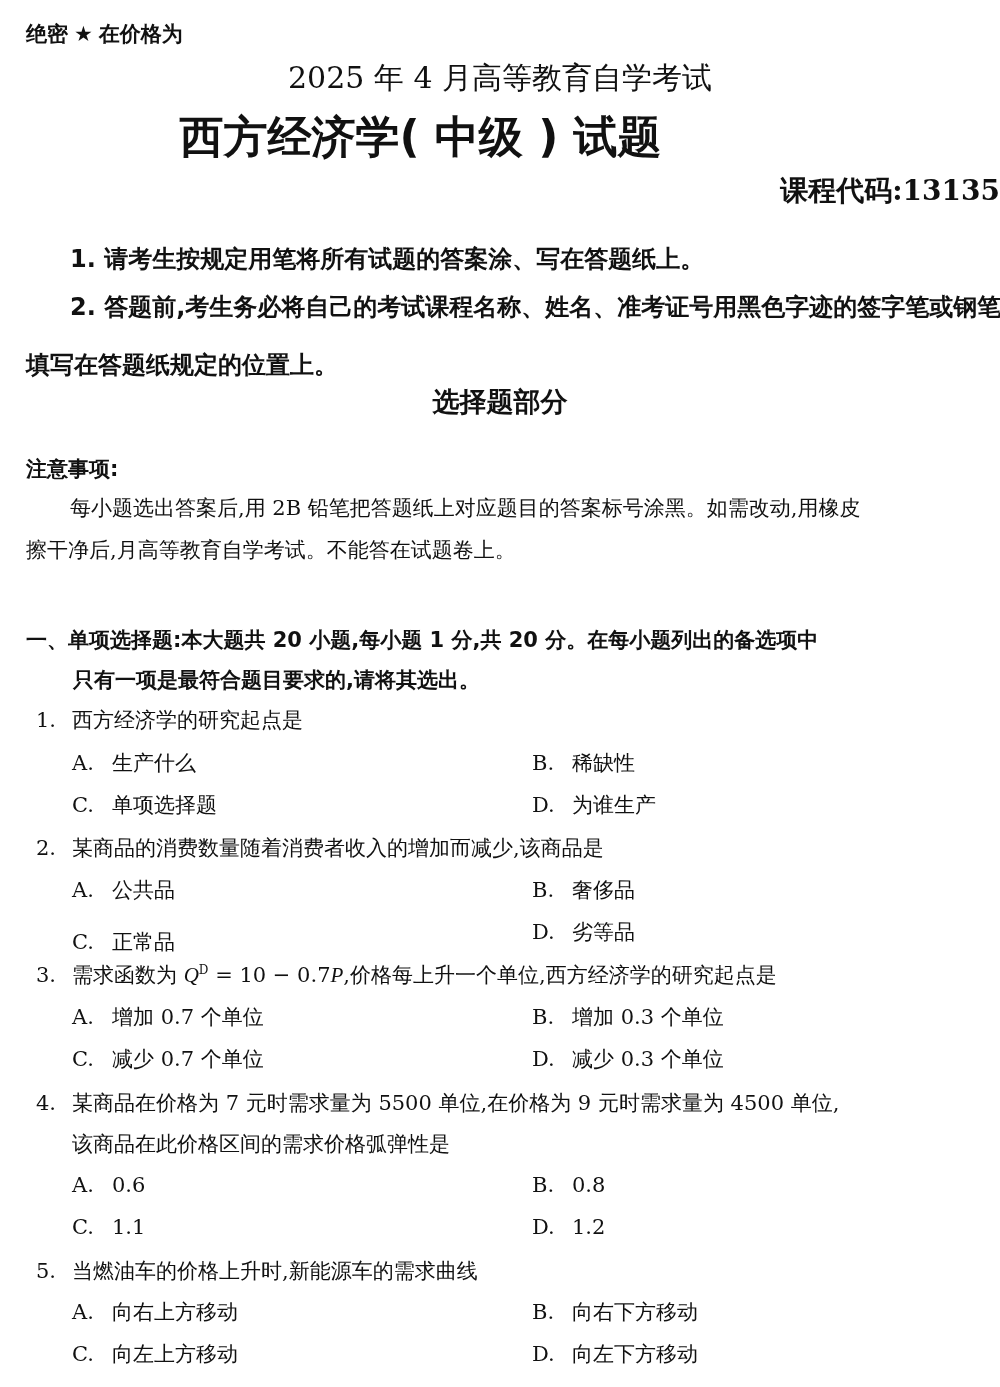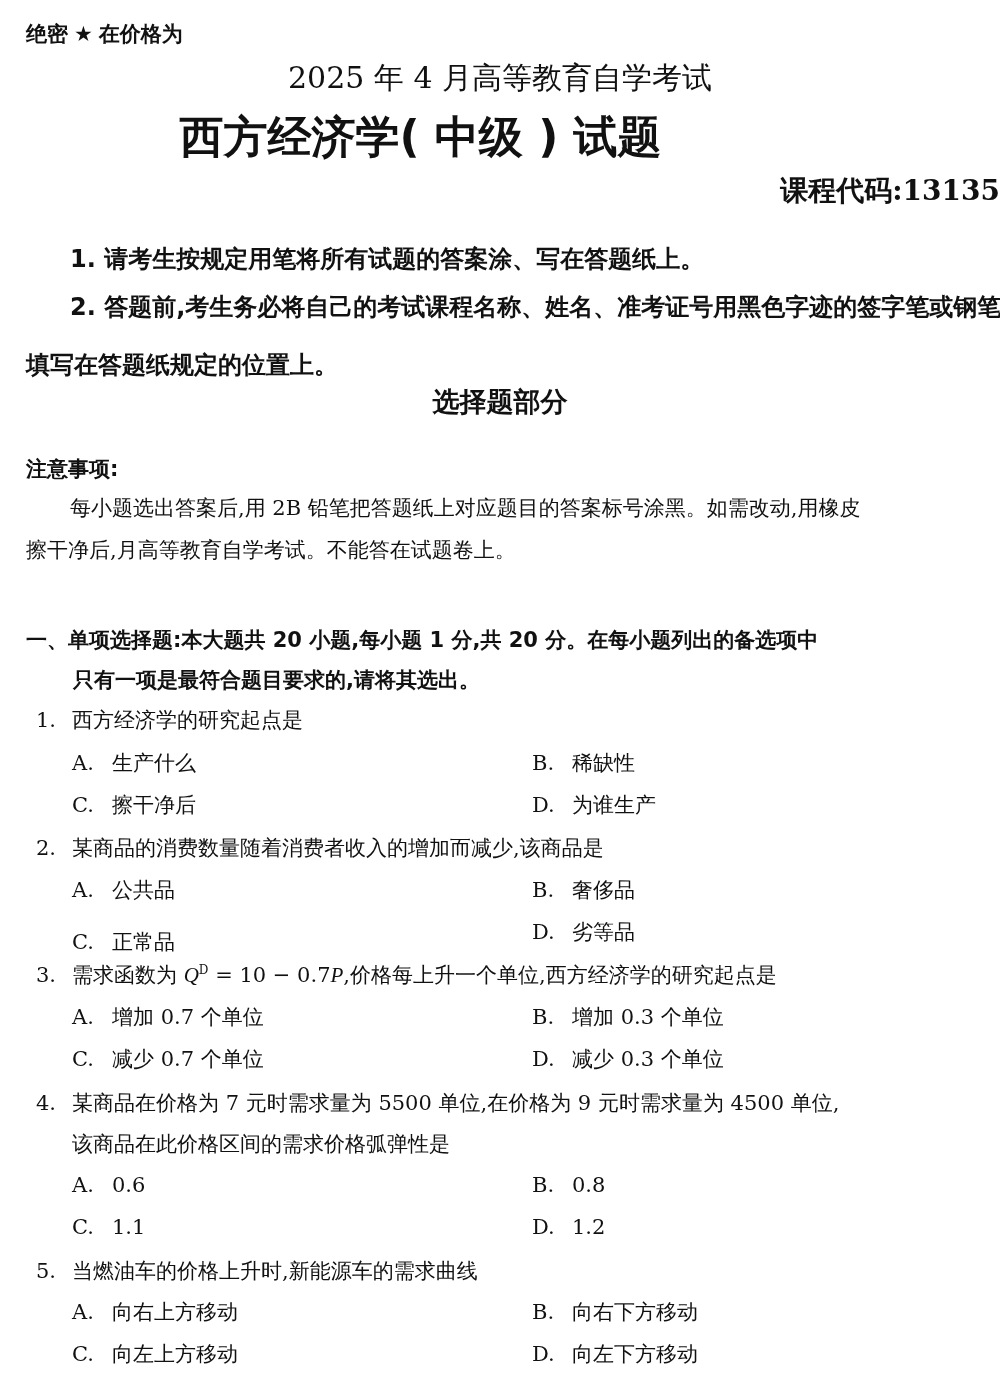--- a/index.html
+++ b/index.html
@@ -56,21 +56,21 @@
 <div class="abs notes-body notes2">擦干净后,月高等教育自学考试。不能答在试题卷上。</div>
 
 <div class="abs part-head part1">一、单项选择题:本大题共 20 小题,每小题 1 分,共 20 分。在每小题列出的备选项中</div>
 <div class="abs part-head part2">只有一项是最符合题目要求的,请将其选出。</div>
 
 <div class="abs q-stem" style="top:706px">
   <span class="num">1.</span><span>西方经济学的研究起点是</span>
 </div>
 <div class="abs opt colA" style="top:749px"><span class="lbl">A.</span><span>生产什么</span></div>
 <div class="abs opt colB" style="top:749px"><span class="lbl">B.</span><span>稀缺性</span></div>
-<div class="abs opt colA" style="top:791px"><span class="lbl">C.</span><span>擦干净后</span></div>
+<div class="abs opt colA" style="top:791px"><span class="lbl">C.</span><span>单项选择题</span></div>
 <div class="abs opt colB" style="top:791px"><span class="lbl">D.</span><span>为谁生产</span></div>
 
 <div class="abs q-stem" style="top:834px">
   <span class="num">2.</span><span>某商品的消费数量随着消费者收入的增加而减少,该商品是</span>
 </div>
 <div class="abs opt colA" style="top:876px"><span class="lbl">A.</span><span>公共品</span></div>
 <div class="abs opt colB" style="top:876px"><span class="lbl">B.</span><span>奢侈品</span></div>
 <div class="abs opt colA" style="top:928px"><span class="lbl">C.</span><span>正常品</span></div>
 <div class="abs opt colB" style="top:918px"><span class="lbl">D.</span><span>劣等品</span></div>
 

